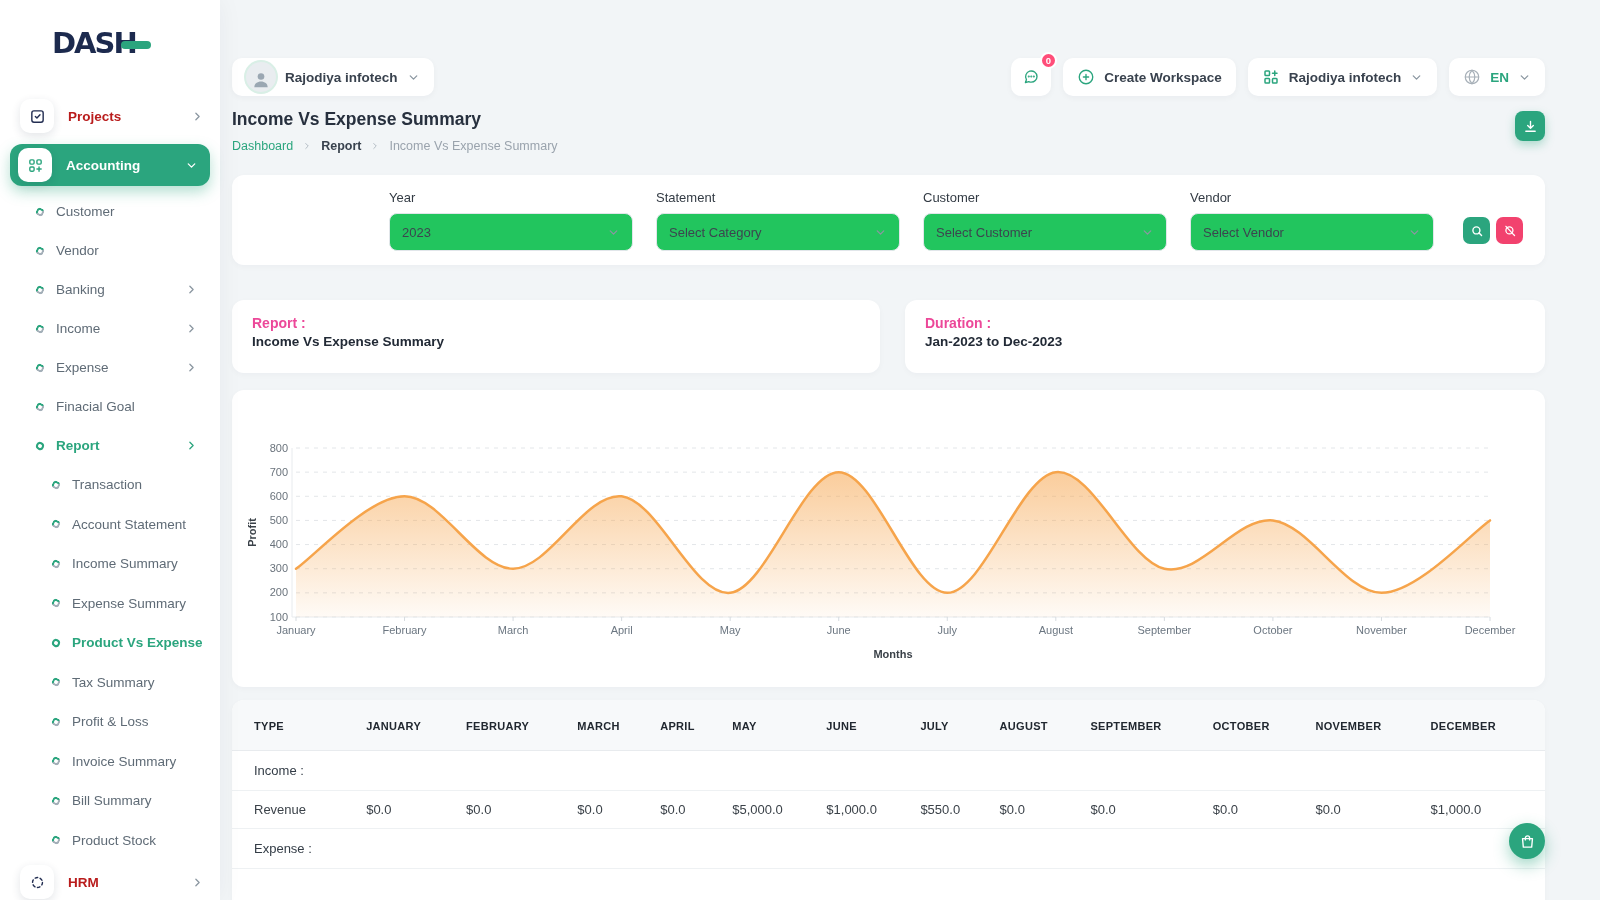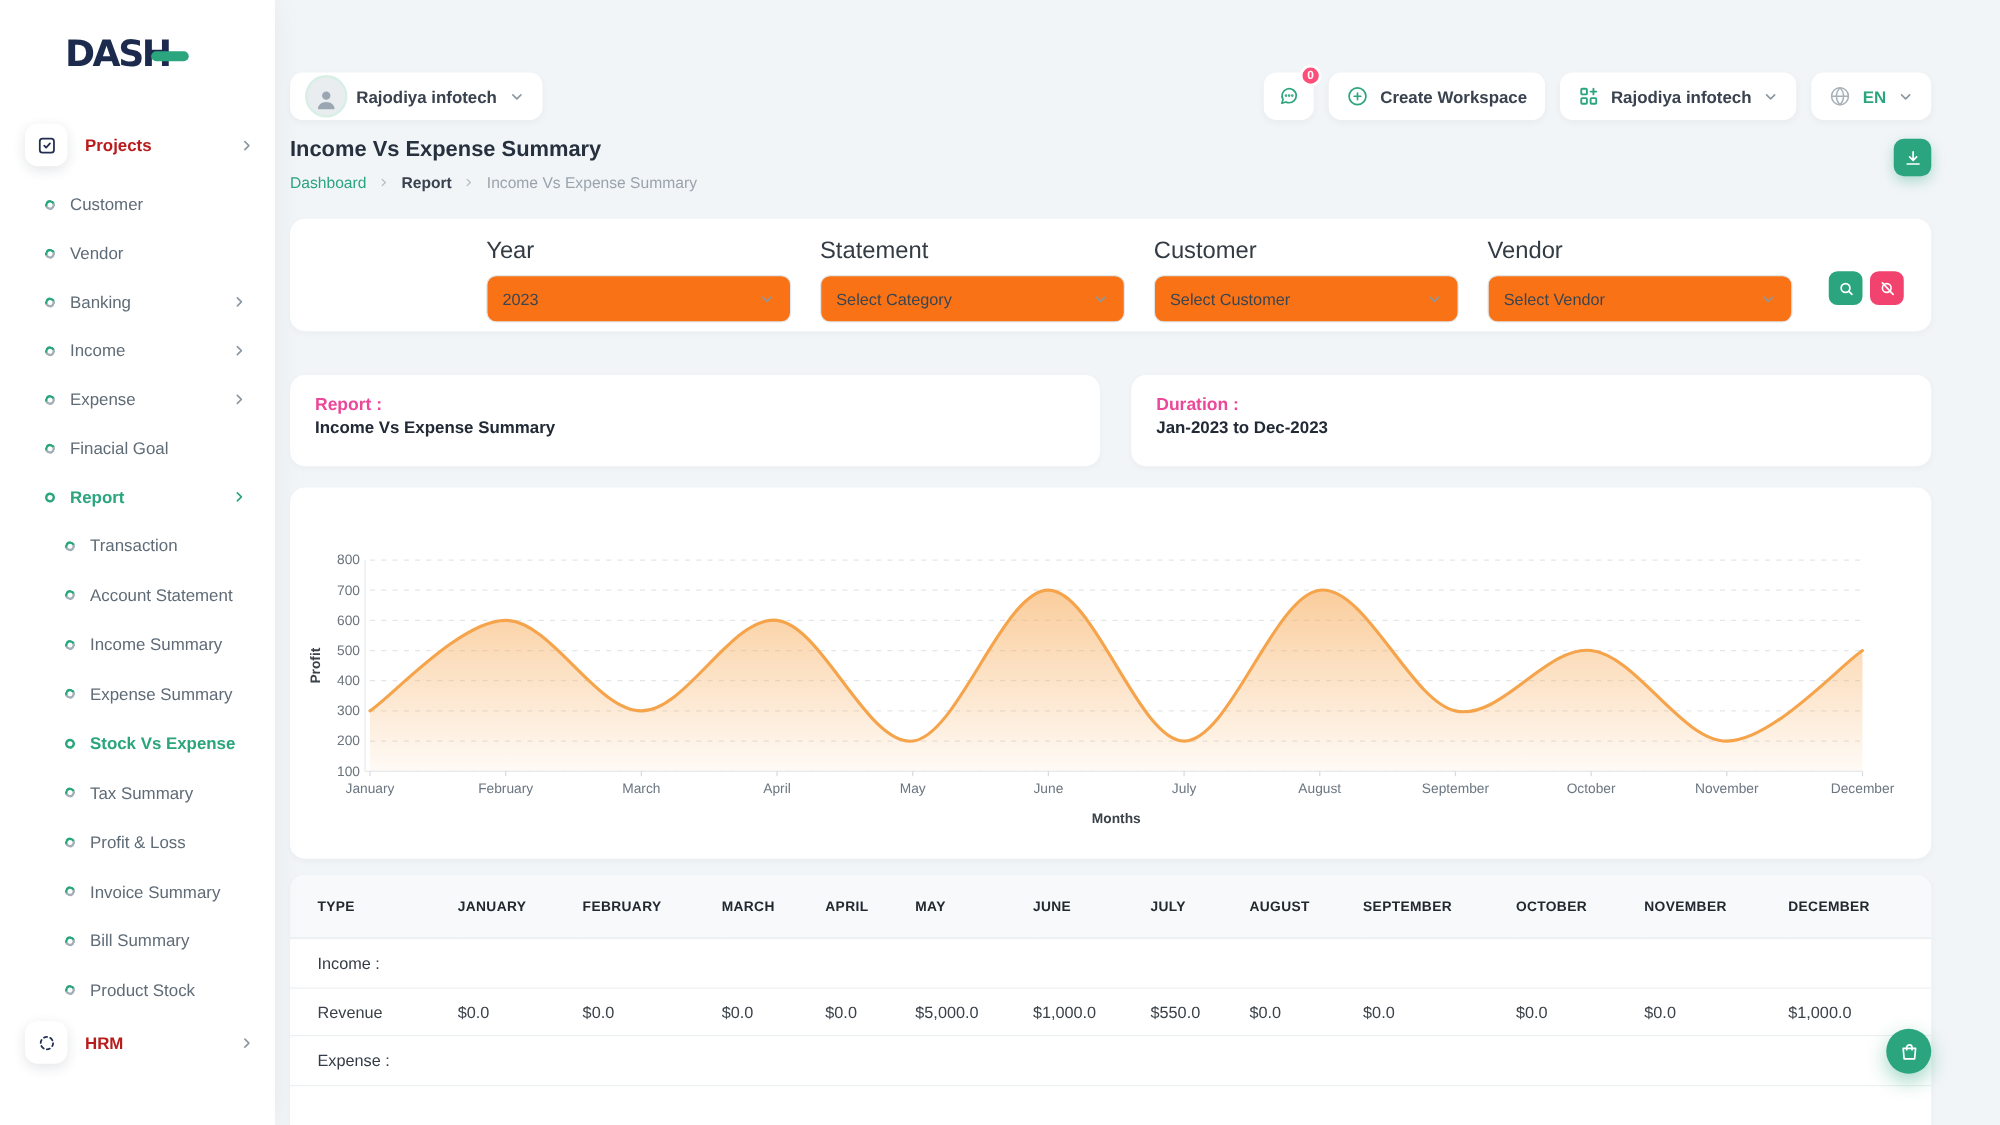--- a/index.html
+++ b/index.html
@@ -48,22 +48,22 @@
   .bc-home{color:#2ba57e;cursor:pointer;}
   .bc-mid{color:#39424e;font-weight:600;cursor:pointer;}
   .bc-cur{color:#9aa3ad;}
   .bc-sep{width:10px;height:10px;fill:none;stroke:#b3bcc4;stroke-width:2.4;stroke-linecap:round;stroke-linejoin:round;}
   .dl-btn{position:absolute;right:0;top:2px;width:30px;height:30px;border-radius:8px;background:#2ba57e;border:none;display:flex;align-items:center;justify-content:center;cursor:pointer;box-shadow:0 4px 10px rgba(43,165,126,.35);}
   .dl-btn svg{width:15px;height:15px;}
 
   .card{background:#fff;border-radius:12px;box-shadow:0 2px 6px rgba(20,30,50,.03);}
   .filter-card{margin-top:22px;height:90px;display:flex;align-items:flex-start;padding:15px 20px 0 157px;}
   .field{width:244px;margin-right:23px;}
-  .f-label{font-size:19px;color:#333b44;margin-bottom:8px;}
-  .f-select{height:38px;border:1px solid #e1e6ea;border-radius:8px;display:flex;align-items:center;padding:0 12px;font-size:13px;color:#3c454f;background:#f97316;cursor:pointer;}
+  .f-label{font-size:13px;color:#333b44;margin-bottom:8px;}
+  .f-select{height:38px;border:1px solid #e1e6ea;border-radius:8px;display:flex;align-items:center;padding:0 12px;font-size:13px;color:#3c454f;background:#22c55e;cursor:pointer;}
   .f-select span{flex:1;}
   .btn-sq{width:27px;height:27px;border-radius:7px;border:none;display:flex;align-items:center;justify-content:center;cursor:pointer;}
   .btn-sq svg{width:14px;height:14px;}
   .btn-green{background:#2ba57e;}
   .btn-pink{background:#f2426e;margin-left:6px;}
   .filter-actions{display:flex;margin-top:27px;margin-left:6px;}
 
   .summary-row{margin-top:35px;display:flex;gap:25px;}
   .sum-card{height:73px;padding:15px 20px;}
   .sum-card.c1{width:648px;}
@@ -108,20 +108,34 @@
             <rect x="4" y="4" width="16" height="16" rx="3"></rect>
             <path d="M9 12l2.2 2.2 4.3-4.7"></path>
           </svg>
       </span>
       <span class="side-label">Projects</span>
       <svg class="chev" viewBox="0 0 24 24">
           <path d="M9 6l6 6-6 6"></path>
         </svg>
     </div>
 
+    <div class="acc-pill">
+      <span class="icon-box">
+        <svg viewBox="0 0 24 24" fill="none" stroke="#2ba57e" stroke-width="2" stroke-linecap="round">
+            <rect x="4" y="4" width="6" height="6" rx="1.5"></rect>
+            <rect x="14" y="4" width="6" height="6" rx="1.5"></rect>
+            <rect x="4" y="14" width="6" height="6" rx="1.5"></rect>
+            <path d="M17 14v6M14 17h6"></path>
+          </svg>
+      </span>
+      <span class="side-label">Accounting</span>
+      <svg class="chev down white" viewBox="0 0 24 24">
+          <path d="M9 6l6 6-6 6"></path>
+        </svg>
+    </div>
 
     <div class="submenu" id="accounting-menu">
         <div class="sub-item lvl1">
           <span class="bullet"></span>
           <span class="sub-label">Customer</span>
         </div>
         <div class="sub-item lvl1">
           <span class="bullet"></span>
           <span class="sub-label">Vendor</span>
         </div>
@@ -170,21 +184,21 @@
         <div class="sub-item lvl2">
           <span class="bullet"></span>
           <span class="sub-label">Income Summary</span>
         </div>
         <div class="sub-item lvl2">
           <span class="bullet"></span>
           <span class="sub-label">Expense Summary</span>
         </div>
         <div class="sub-item lvl2 active">
           <span class="bullet"></span>
-          <span class="sub-label">Stock Vs Expense</span>
+          <span class="sub-label">Product Vs Expense</span>
         </div>
         <div class="sub-item lvl2">
           <span class="bullet"></span>
           <span class="sub-label">Tax Summary</span>
         </div>
         <div class="sub-item lvl2">
           <span class="bullet"></span>
           <span class="sub-label">Profit &amp; Loss</span>
         </div>
         <div class="sub-item lvl2">

